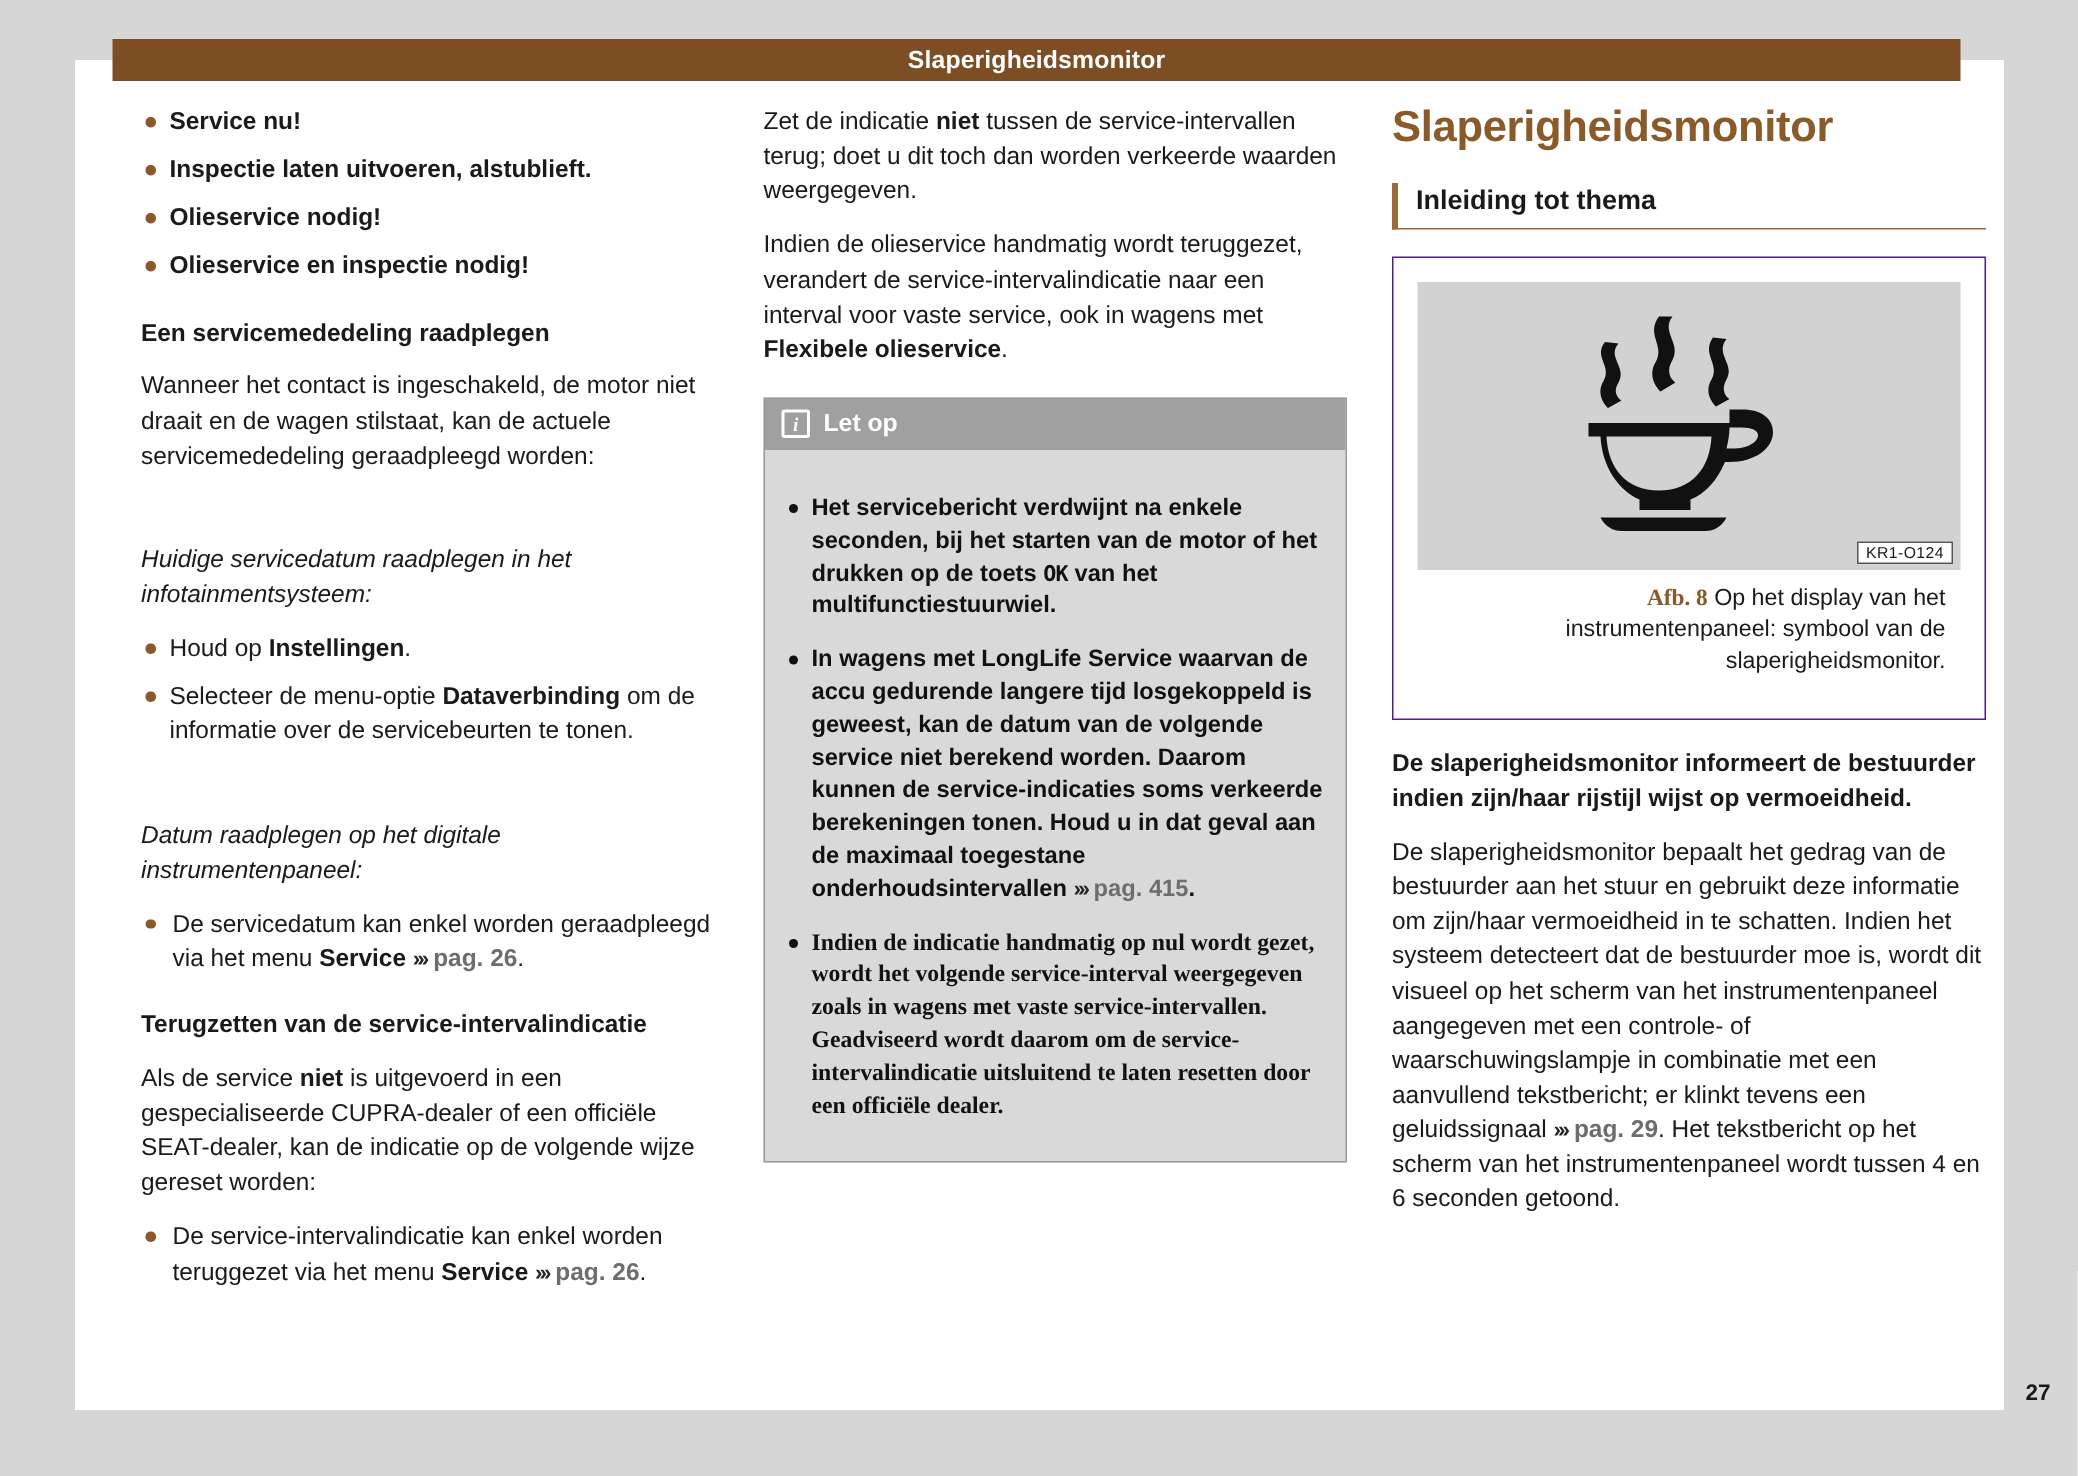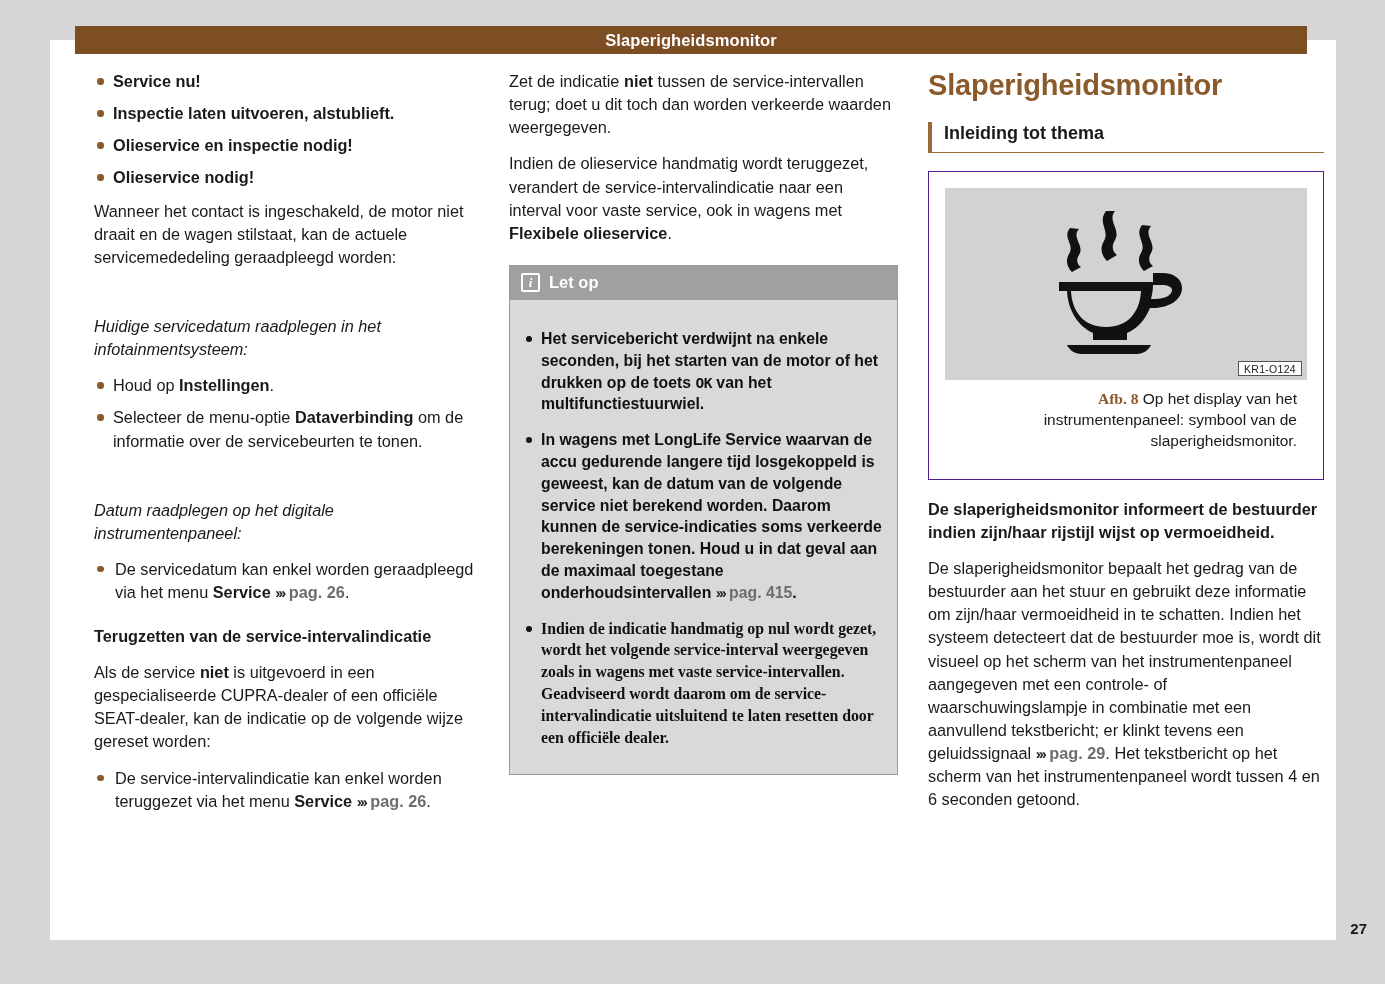--- a/index.html
+++ b/index.html
@@ -294,24 +294,25 @@
   <div class="page-number">27</div>
 
   <div class="columns">
 
     <div class="col col-1">
       <div class="inner">
 
         <ul class="bullets bold-items">
           <li>Service nu!</li>
           <li>Inspectie laten uitvoeren, alstublieft.</li>
+          <li>Olieservice nodig!</li>
           <li>Olieservice en inspectie nodig!</li>
-          <li>Olieservice nodig!</li>
         </ul>
 
+        <h3 class="subhead">Een servicemededeling raadplegen</h3>
 
         <p class="body-text">Wanneer het contact is ingeschakeld, de motor niet draait en de wagen stilstaat, kan de actuele servicemededeling geraadpleegd worden:</p>
 
         <p class="italic-lead">Huidige servicedatum raadplegen in het infotainmentsysteem:</p>
 
         <ul class="bullets">
           <li><span>Houd op </span><b>Instellingen</b><span>.</span></li>
           <li><span>Selecteer de menu-optie </span><b>Dataverbinding</b><span> om de informatie over de servicebeurten te tonen.</span></li>
         </ul>
 

